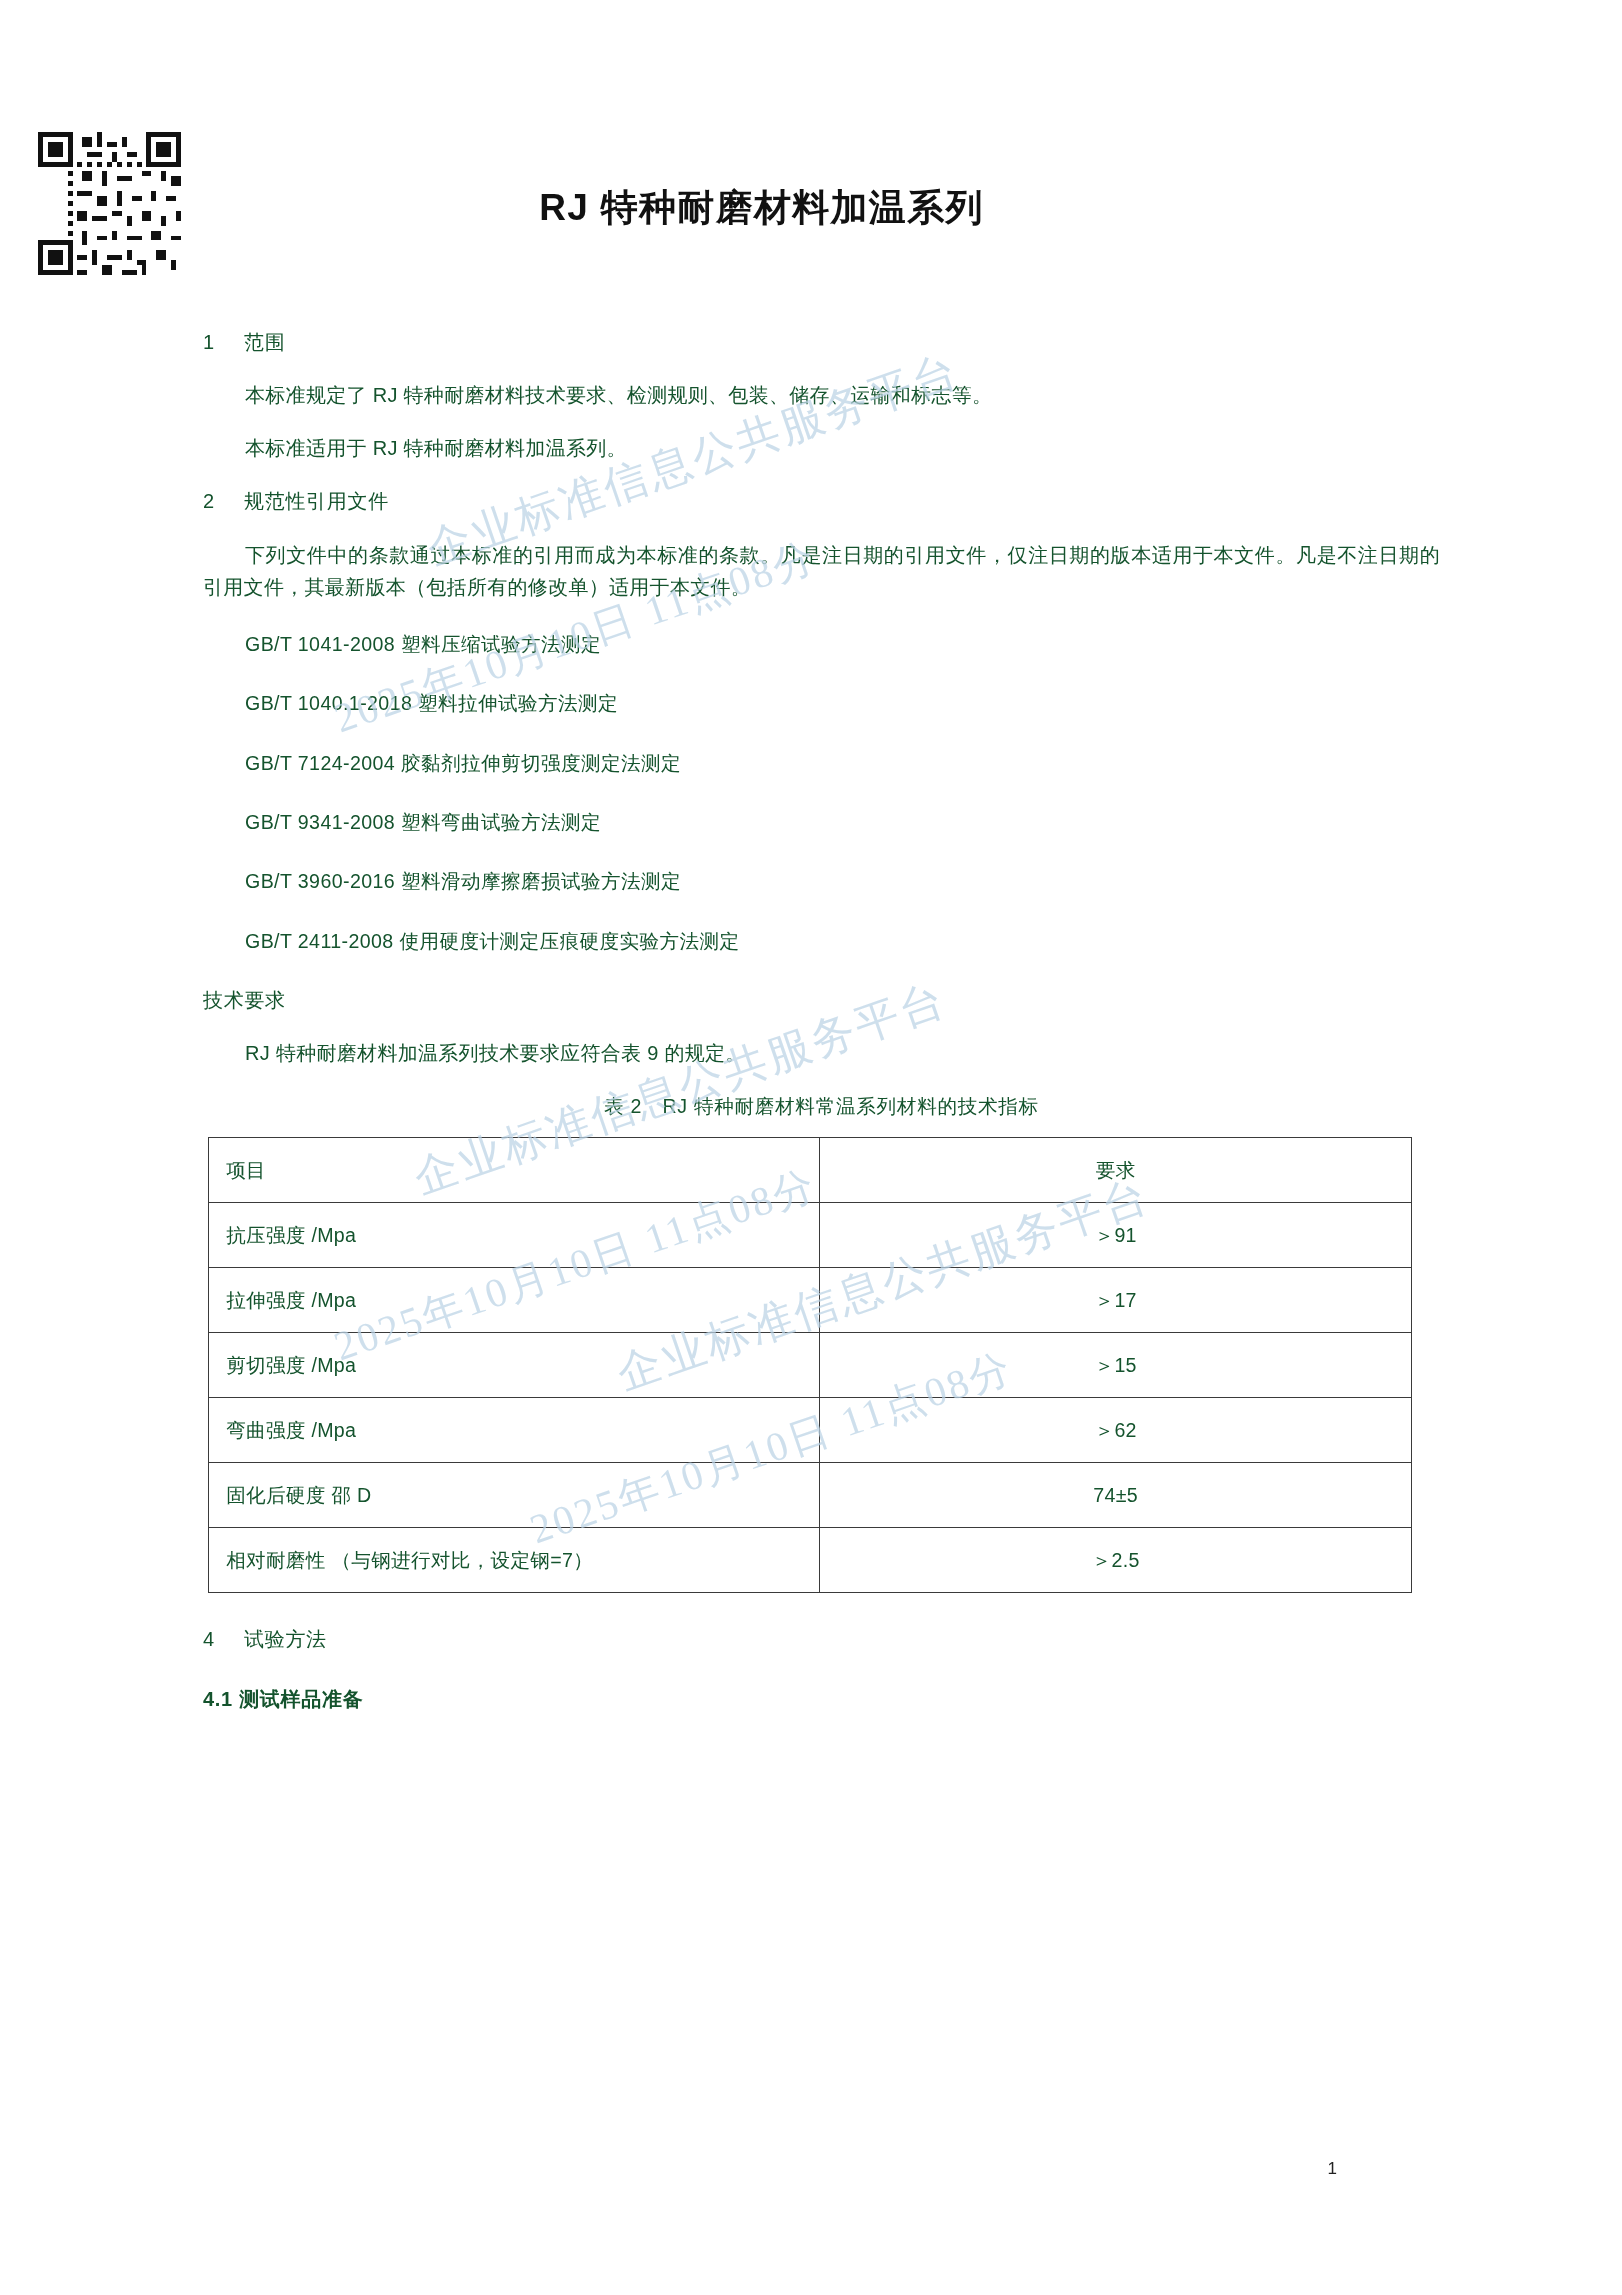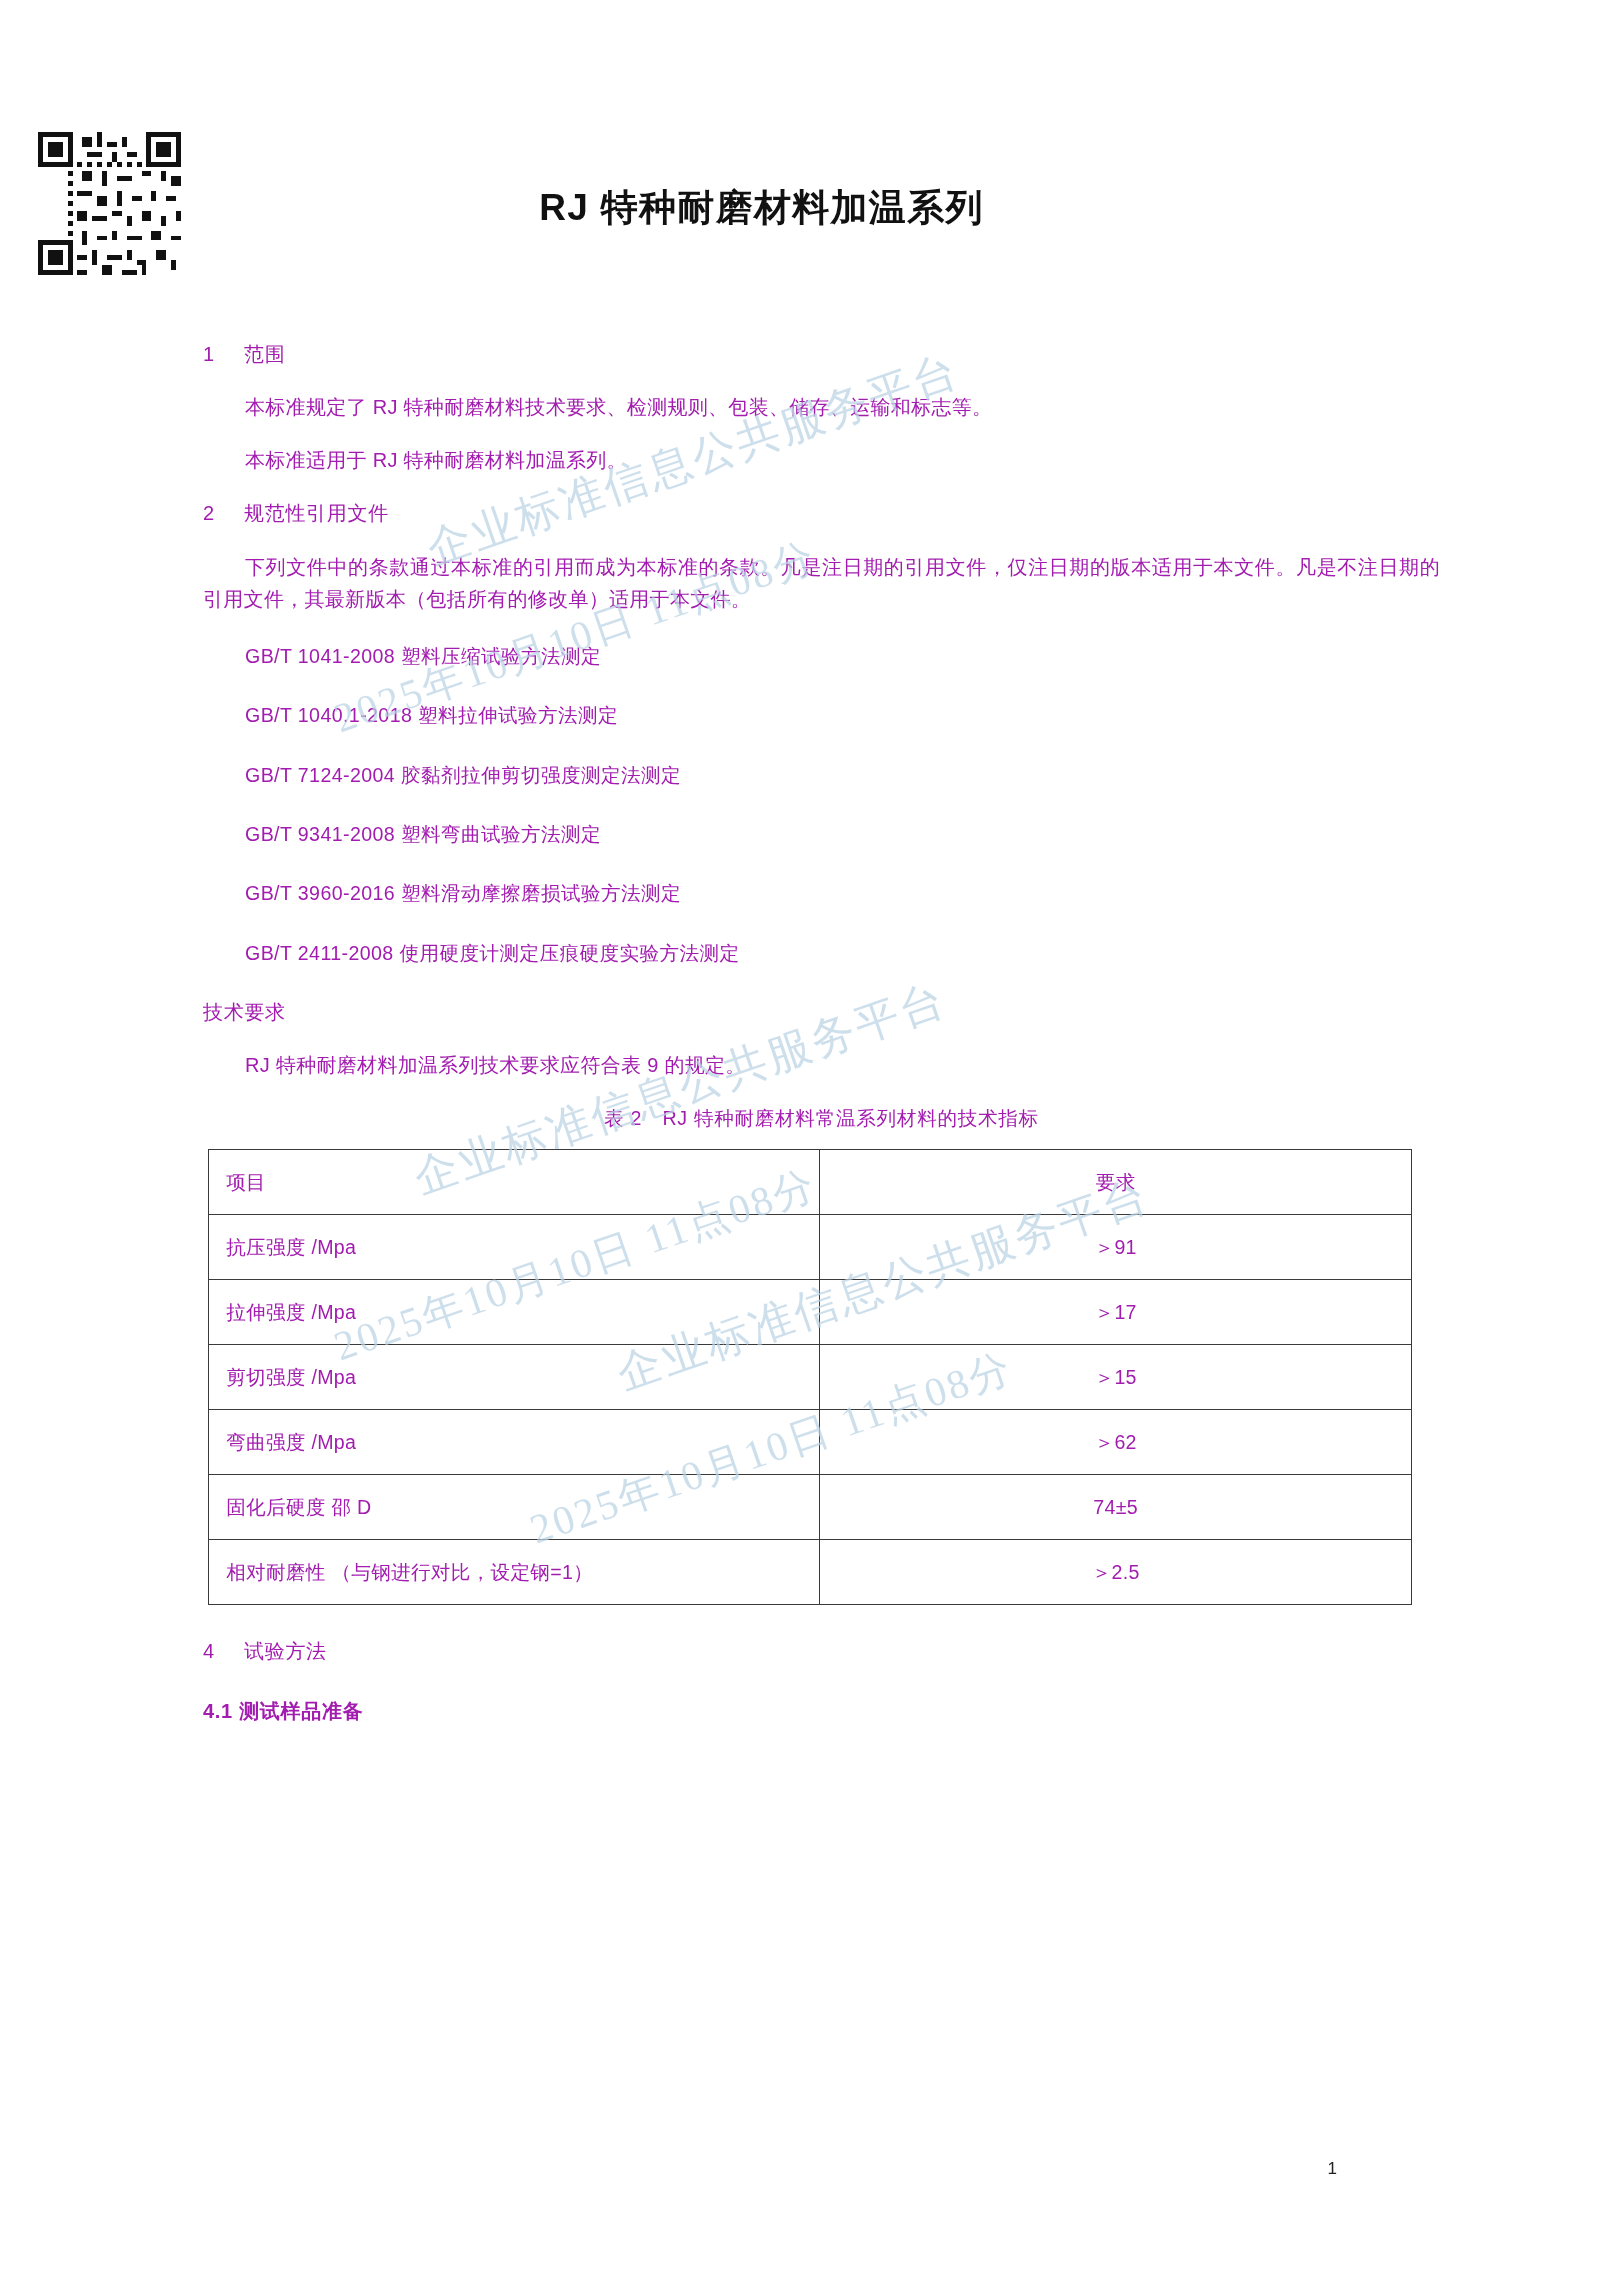--- a/index.html
+++ b/index.html
@@ -46,25 +46,25 @@
     font-size: 37px;
     font-weight: bold;
     letter-spacing: 1.3px;
     color: #111;
   }
 
   
   .content {
     position: absolute;
     left: 203px;
-    top: 339px;
+    top: 327px;
     width: 1237px;
     font-size: 19.6px;
     line-height: 1.55;
-    color: #a21caf;
+    color: #14532d;
   }
   .sec-head {
     margin: 0 0 22px 0;
     font-size: 20px;
     letter-spacing: 0.7px;
   }
   .sec-head .num {
     display: inline-block;
     width: 41px;
   }
@@ -291,21 +291,21 @@
         </tr>
         <tr>
           <td class="label">弯曲强度 /Mpa</td>
           <td class="value">＞62</td>
         </tr>
         <tr>
           <td class="label">固化后硬度 邵 D</td>
           <td class="value">74±5</td>
         </tr>
         <tr>
-          <td class="label">相对耐磨性 （与钢进行对比，设定钢=1）</td>
+          <td class="label">相对耐磨性 （与钢进行对比，设定钢=7）</td>
           <td class="value">＞2.5</td>
         </tr>
       </tbody>
     </table>
 
     <div class="after-table">
       <p class="sec-head">
         <span class="num">4</span><span>试验方法</span>
       </p>
       <p class="sub-head">

